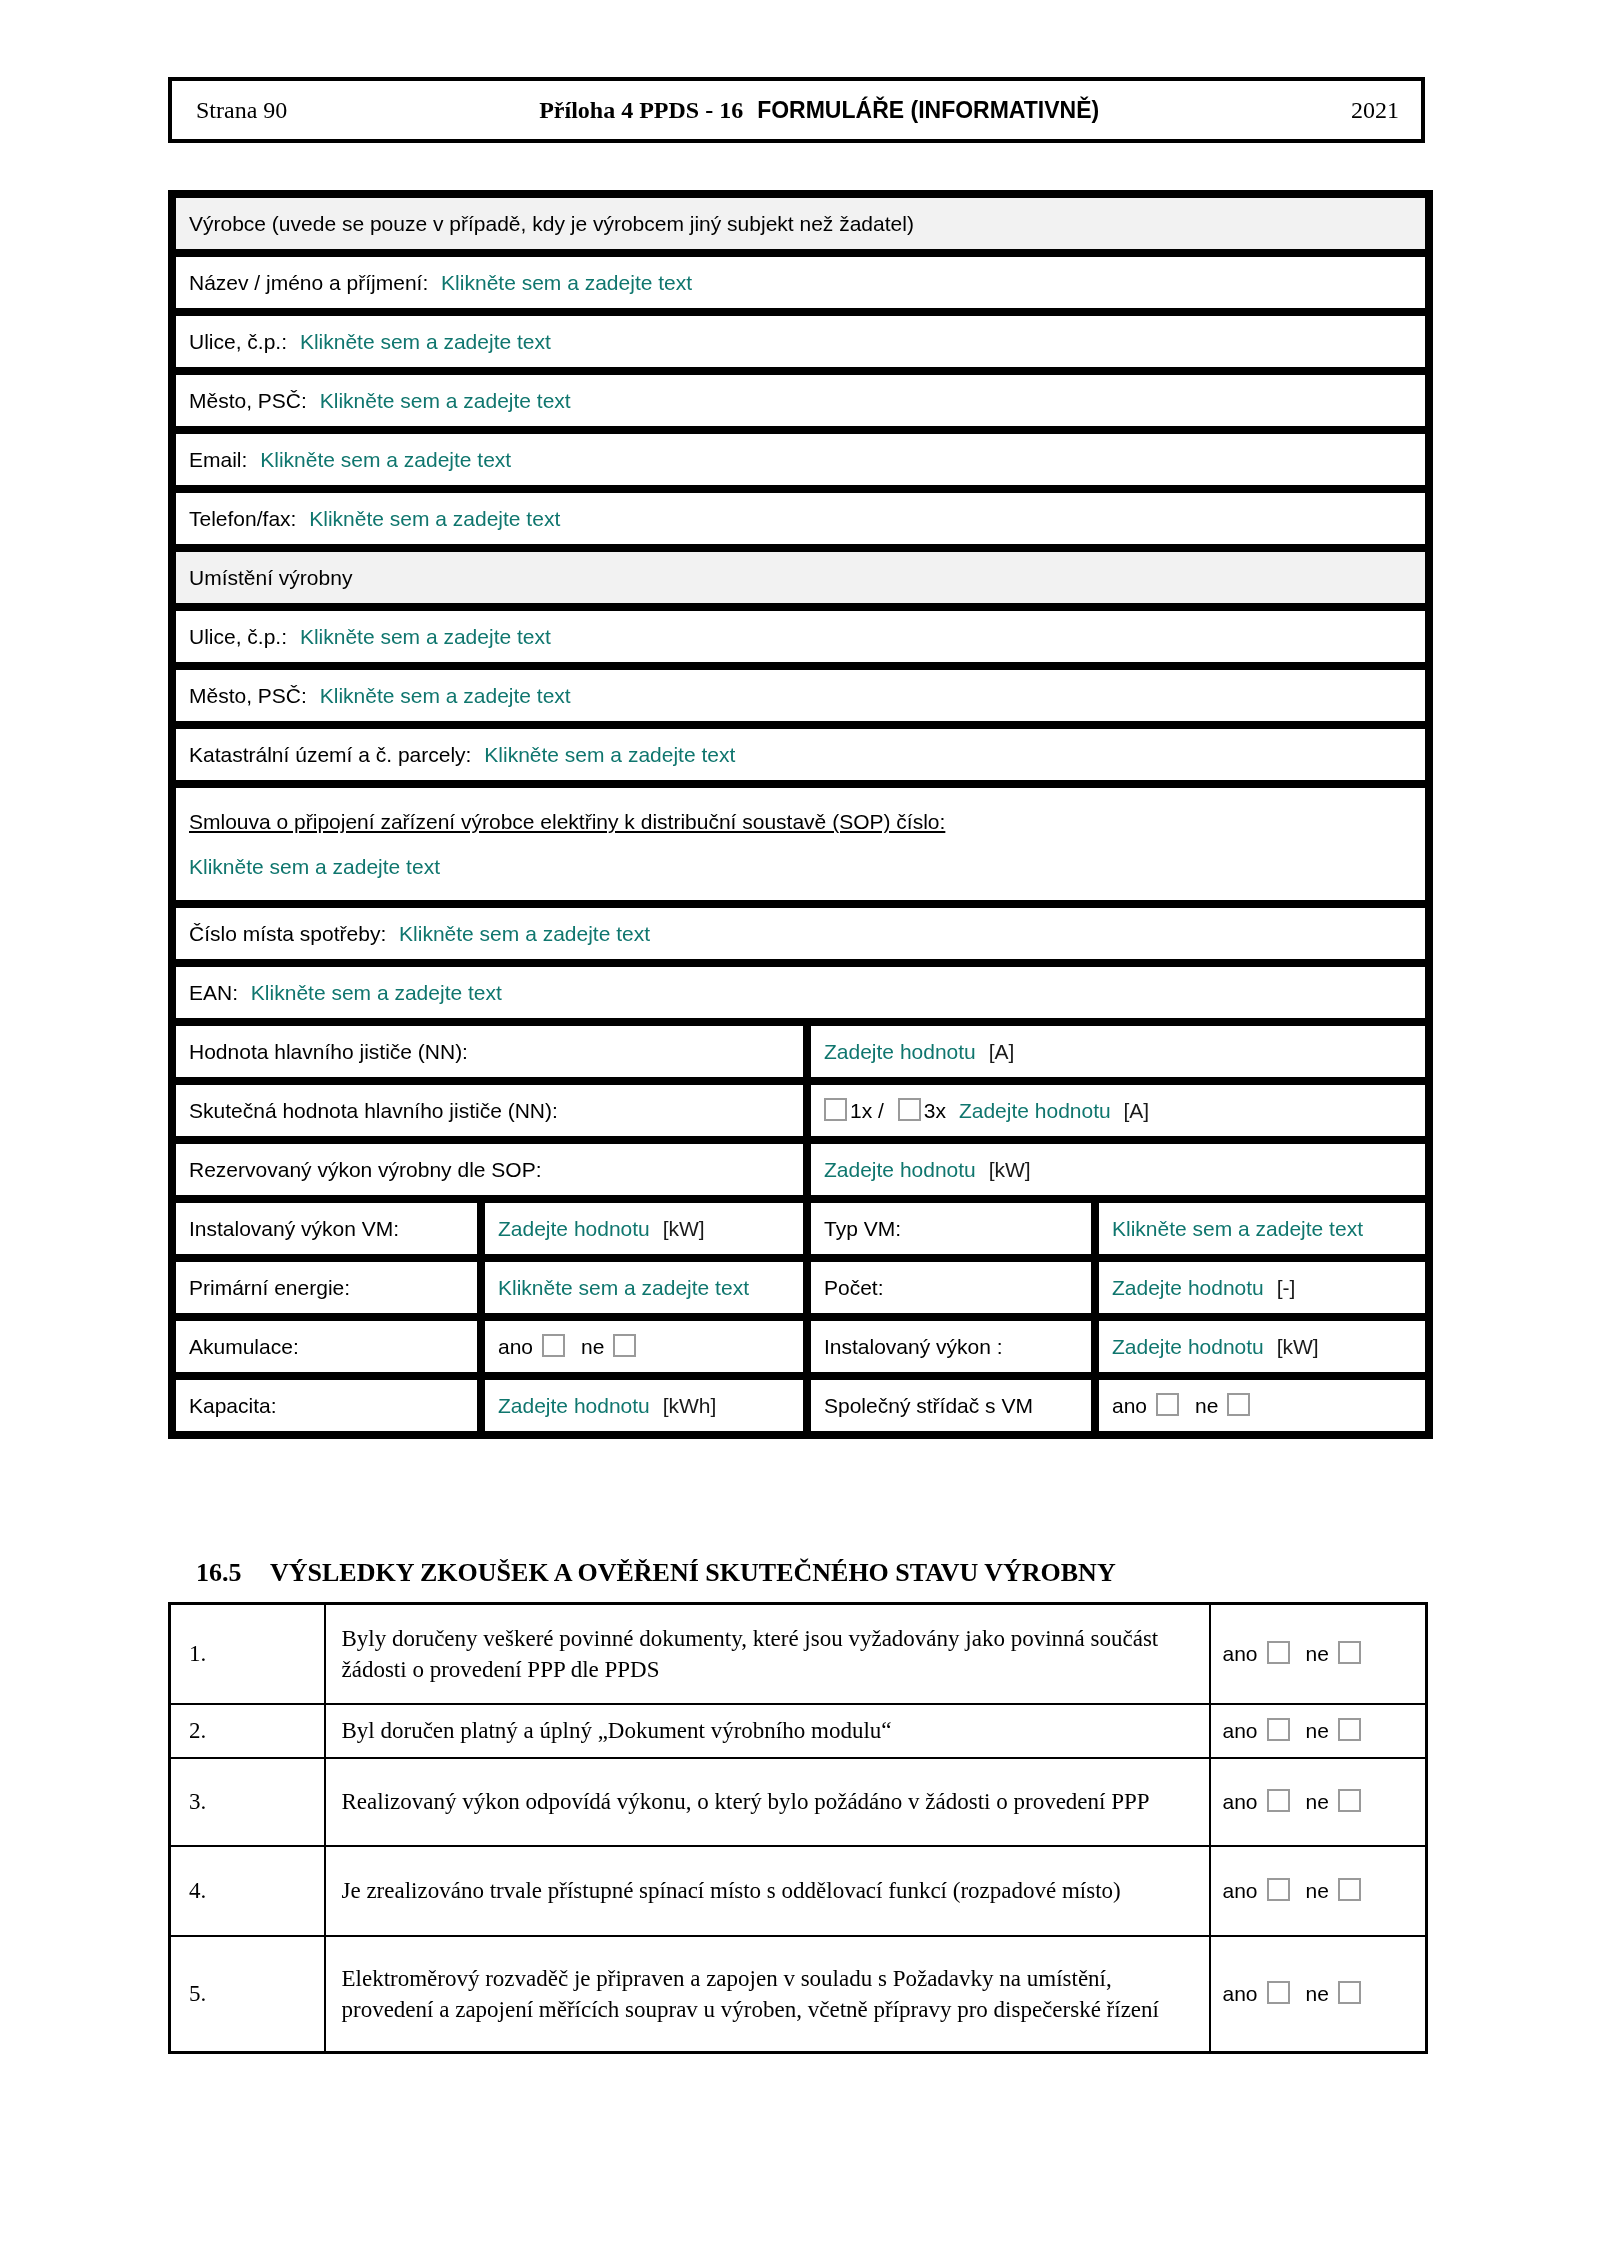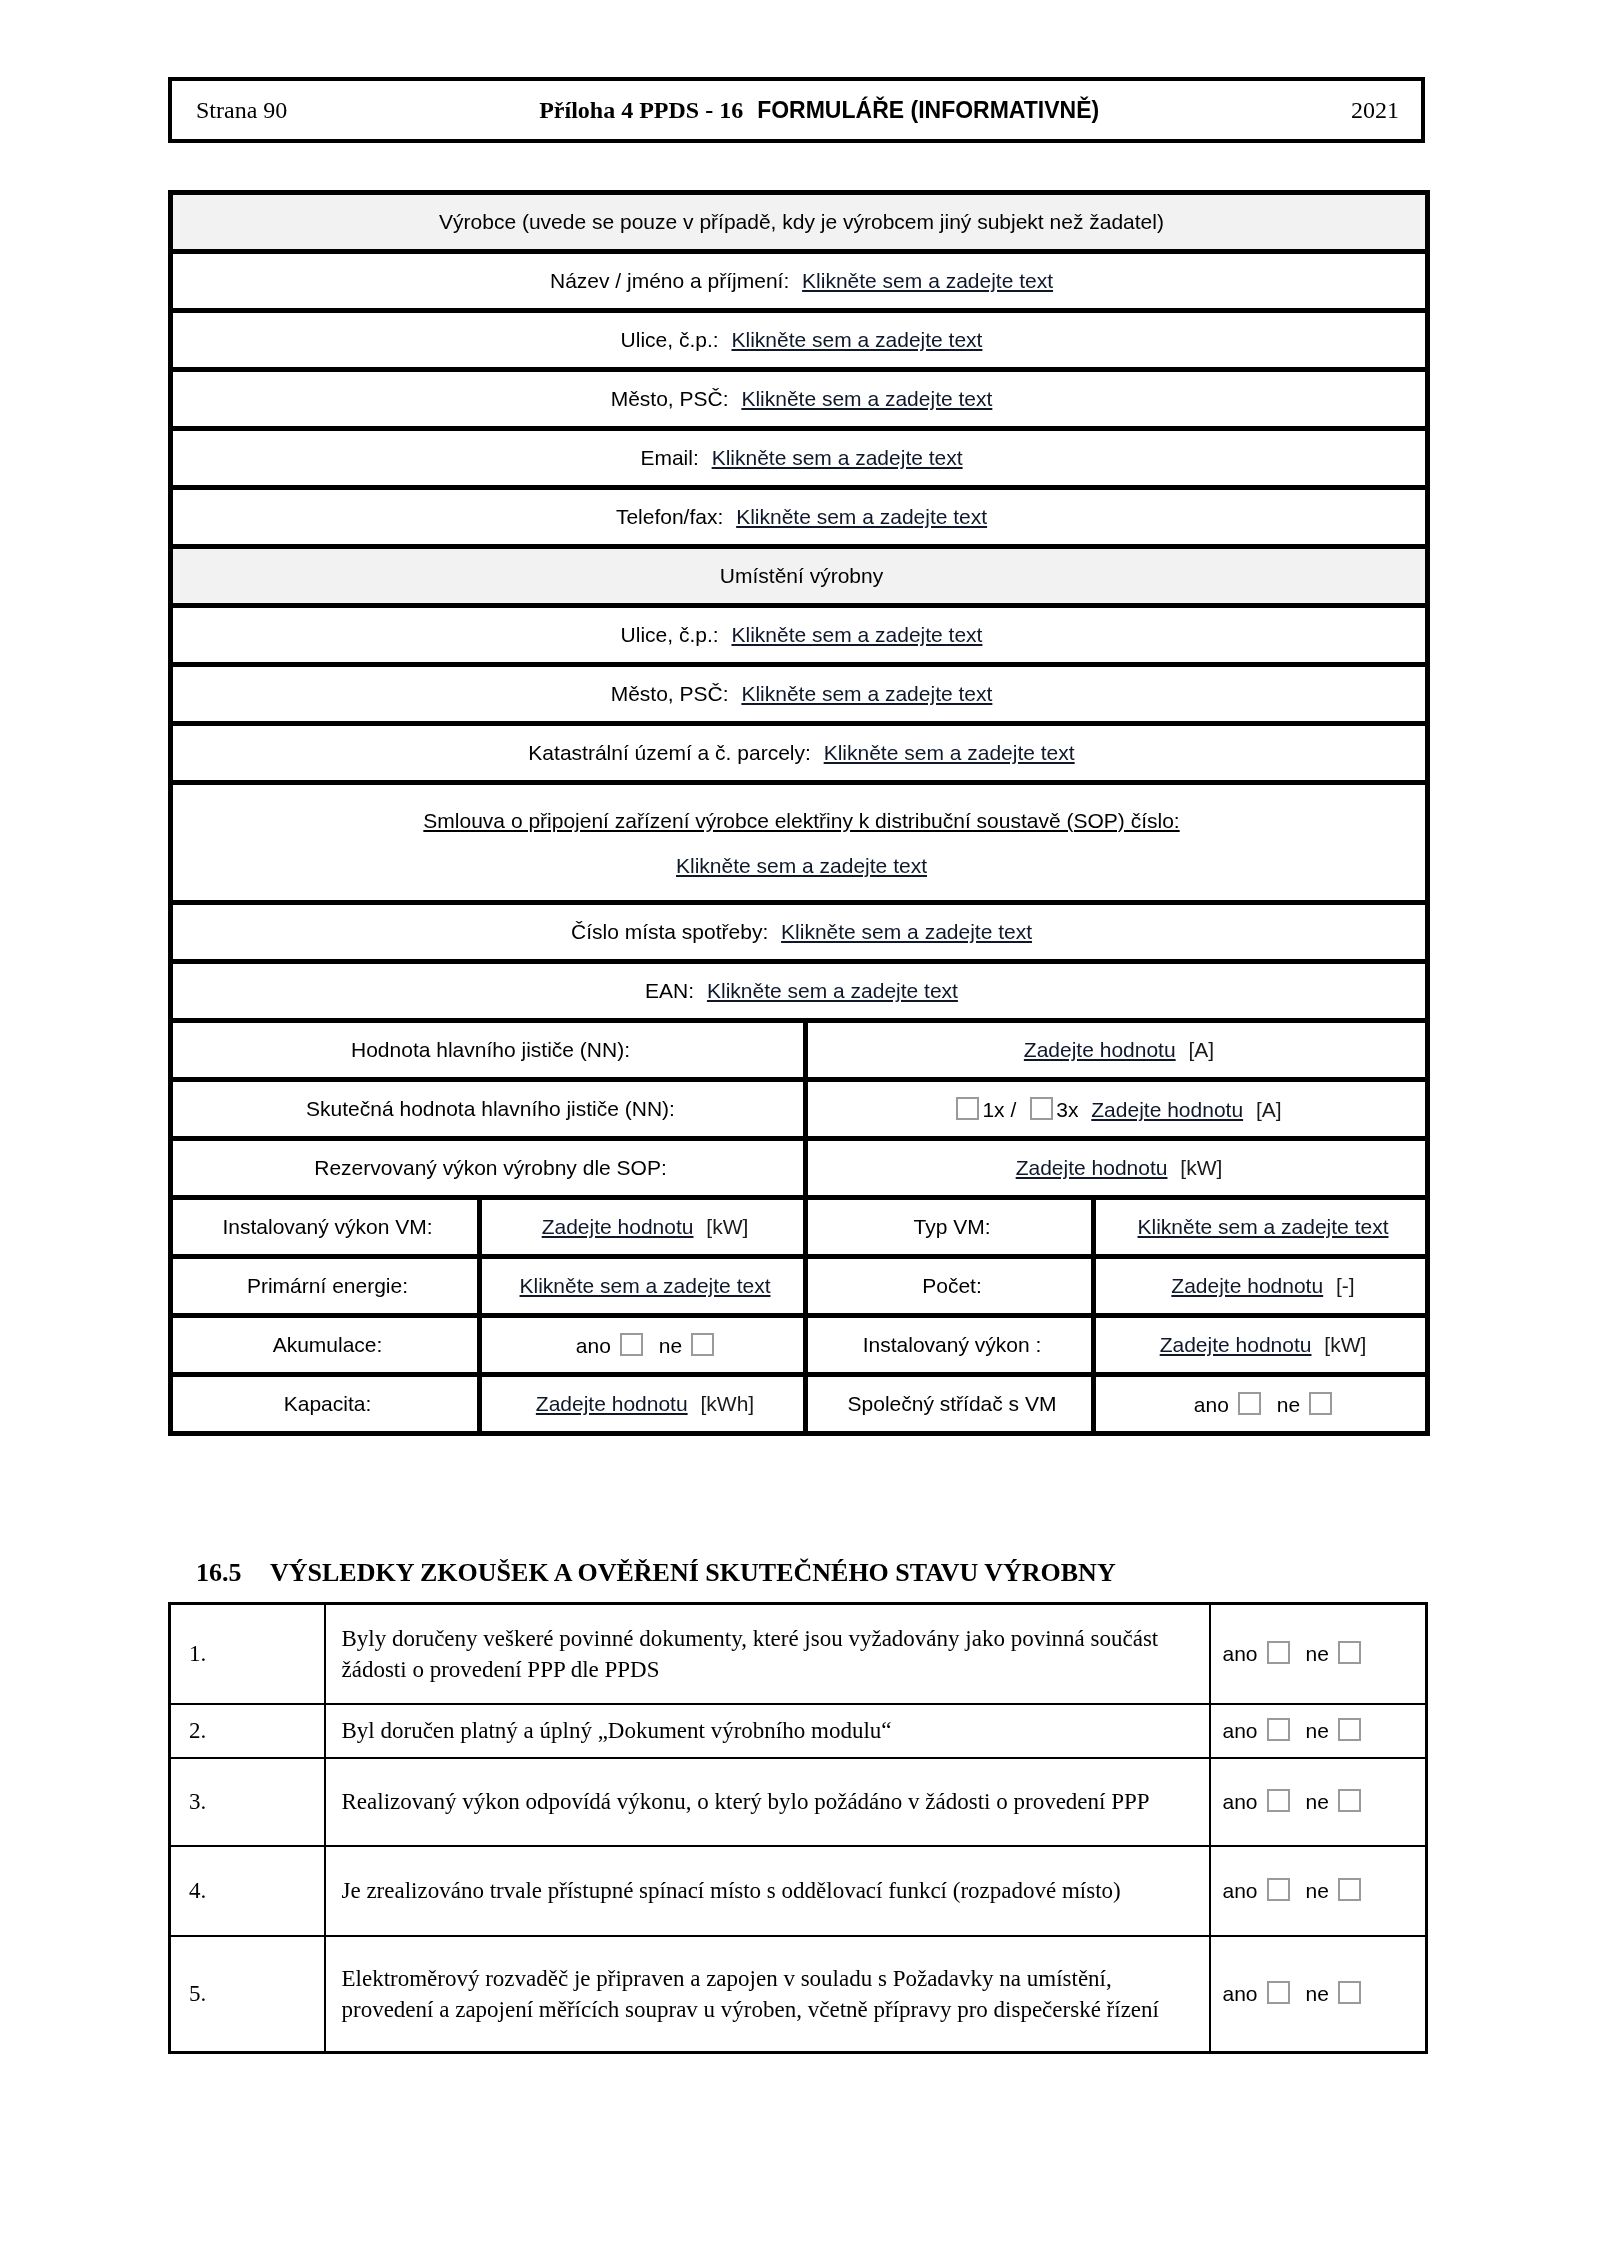--- a/index.html
+++ b/index.html
@@ -24,27 +24,27 @@
   
   table{border-collapse:collapse;table-layout:fixed;}
   td{box-sizing:border-box;}
 
   
   .t1{
     position:absolute;left:168px;top:190px;width:1257px;
     border:3px solid #000;font-size:21px;
   }
   .t1 td{
-    border:5px solid #000000;padding:0 8px 0 13px;vertical-align:middle;
-    overflow:hidden;white-space:nowrap;text-align:center;
+    border:8px solid #000000;padding:0 8px 0 13px;vertical-align:middle;
+    overflow:hidden;white-space:nowrap;
   }
   .t1 tr{height:59px;}
   .t1 tr.rsop{height:120px;}
   .t1 tr.rsec td{background:#f2f2f2;}
-  .ph{color:#0f172a;text-decoration:underline;}
+  .ph{color:#0f766e;}
   .unit{color:#1a1a1a;}
   .gap{margin-left:7px;}
   .sopline{line-height:1;}
   .sopline.first{margin-bottom:24px;text-decoration:underline;}
 
   
   .cbx{
     display:inline-block;width:19px;height:19px;border:2px solid #9a9a9a;
     background:#fff;vertical-align:-3px;
   }

